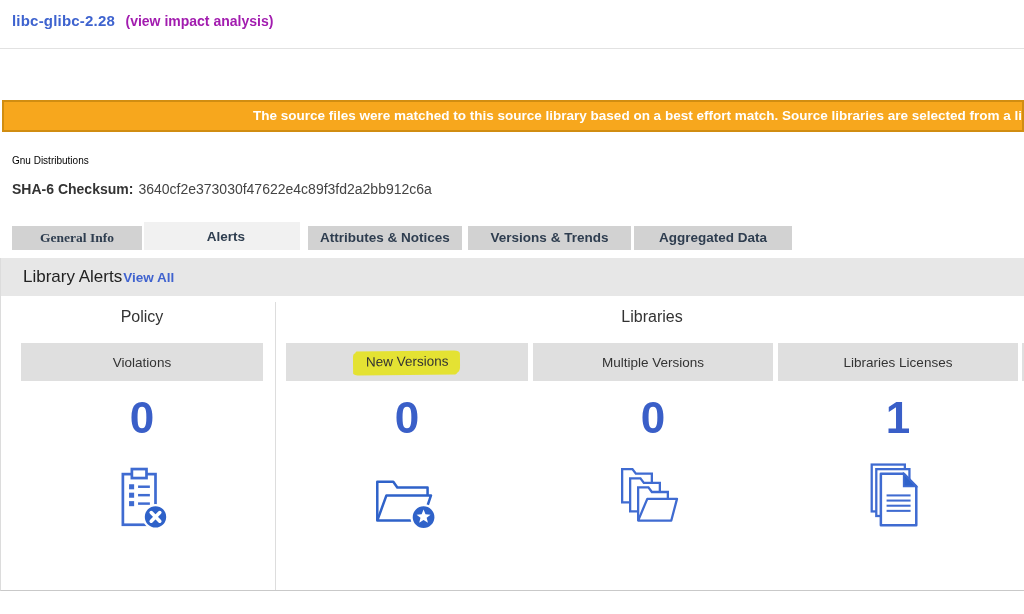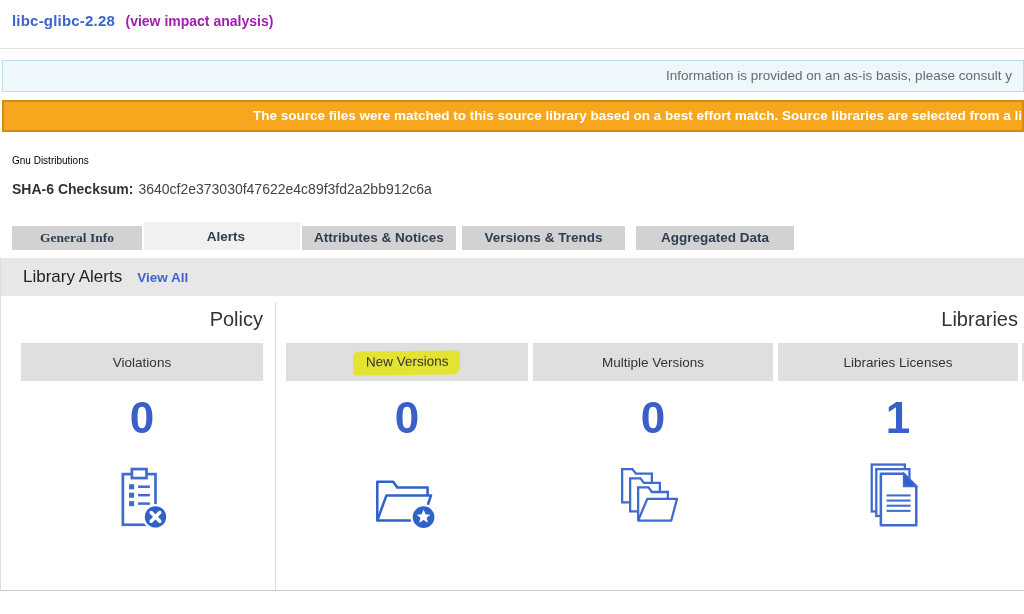--- a/index.html
+++ b/index.html
@@ -44,38 +44,38 @@
 
   
   .tabs { position: absolute; left: 12px; top: 222px; height: 28px; display: flex; align-items: flex-end; }
   .tab {
     height: 24px; line-height: 24px; text-align: center;
     background: #d2d2d2; color: #2e3d4f; font-size: 13.5px; font-weight: 600;
     cursor: pointer; white-space: nowrap;
   }
   .tab.active { background: #f1f1f1; height: 28px; line-height: 30px; }
   .t0 { width: 130px; margin-right: 2px; font-family: Liberation Serif, serif; }
-  .t1 { width: 156px; margin-right: 2px; padding-left: 8px; }
+  .t1 { width: 156px; margin-right: 8px; padding-left: 8px; }
   .t2 { width: 154px; margin-right: 6px; }
   .t3 { width: 163px; margin-right: 3px; }
-  .t4 { width: 158px; margin-left: 8px; }
+  .t4 { width: 158px; }
 
   
   .panel {
     position: absolute; left: 0; top: 258px; width: 1024px; height: 333px;
     border-left: 1px solid #dcdcdc; border-bottom: 1px solid #c9c9c9; background: #fff;
   }
   .panel-header {
     height: 38px; background: #e7e7e7; display: flex; align-items: center; padding-left: 22px;
   }
   .panel-title { font-size: 17px; color: #222; }
-  .view-all-link { font-size: 13.5px; font-weight: 600; color: #4063cf; margin-left: 15px; cursor: pointer; }
+  .view-all-link { font-size: 13.5px; font-weight: 600; color: #4063cf; margin-left: 1px; cursor: pointer; }
   .panel-body { position: relative; width: 100%; height: 294px; background: #fff; }
 
-  .section-heading { position: absolute; top: 12px; font-size: 20px; color: #333; text-align: right; }
+  .section-heading { position: absolute; top: 12px; font-size: 16px; color: #333; text-align: center; }
   .policy-heading { left: 20px; width: 242px; }
   .libraries-heading { left: 285px; width: 732px; }
 
   .v-divider { position: absolute; left: 274px; top: 6px; height: 288px; width: 1px; background: #ddd; }
 
   .col { position: absolute; top: 0; height: 294px; }
   .col-policy { left: 20px; width: 242px; }
   .col-newver { left: 285px; width: 242px; }
   .col-multver { left: 532px; width: 240px; }
   .col-multlic { left: 777px; width: 240px; }
@@ -103,23 +103,20 @@
 <body>
 
 <div class="stage">
 
   <div class="title-row">
     <h1 class="page-title">libc-glibc-2.28</h1>
     <span class="title-suffix">(view impact analysis)</span>
   </div>
   <div class="top-divider"></div>
 
-  <div class="info-banner">
-    <span class="banner-text">Information is provided on an as-is basis, please consult y</span>
-  </div>
 
   <div class="warn-banner">
     <span class="banner-text">The source files were matched to this source library based on a best effort match. Source libraries are selected from a list of</span>
   </div>
 
   <div class="library-type">Gnu Distributions</div>
   <div class="sha-row">
     <span class="sha-label">SHA-6 Checksum:</span><span class="sha-value">3640cf2e373030f47622e4c89f3fd2a2bb912c6a</span>
   </div>
 

